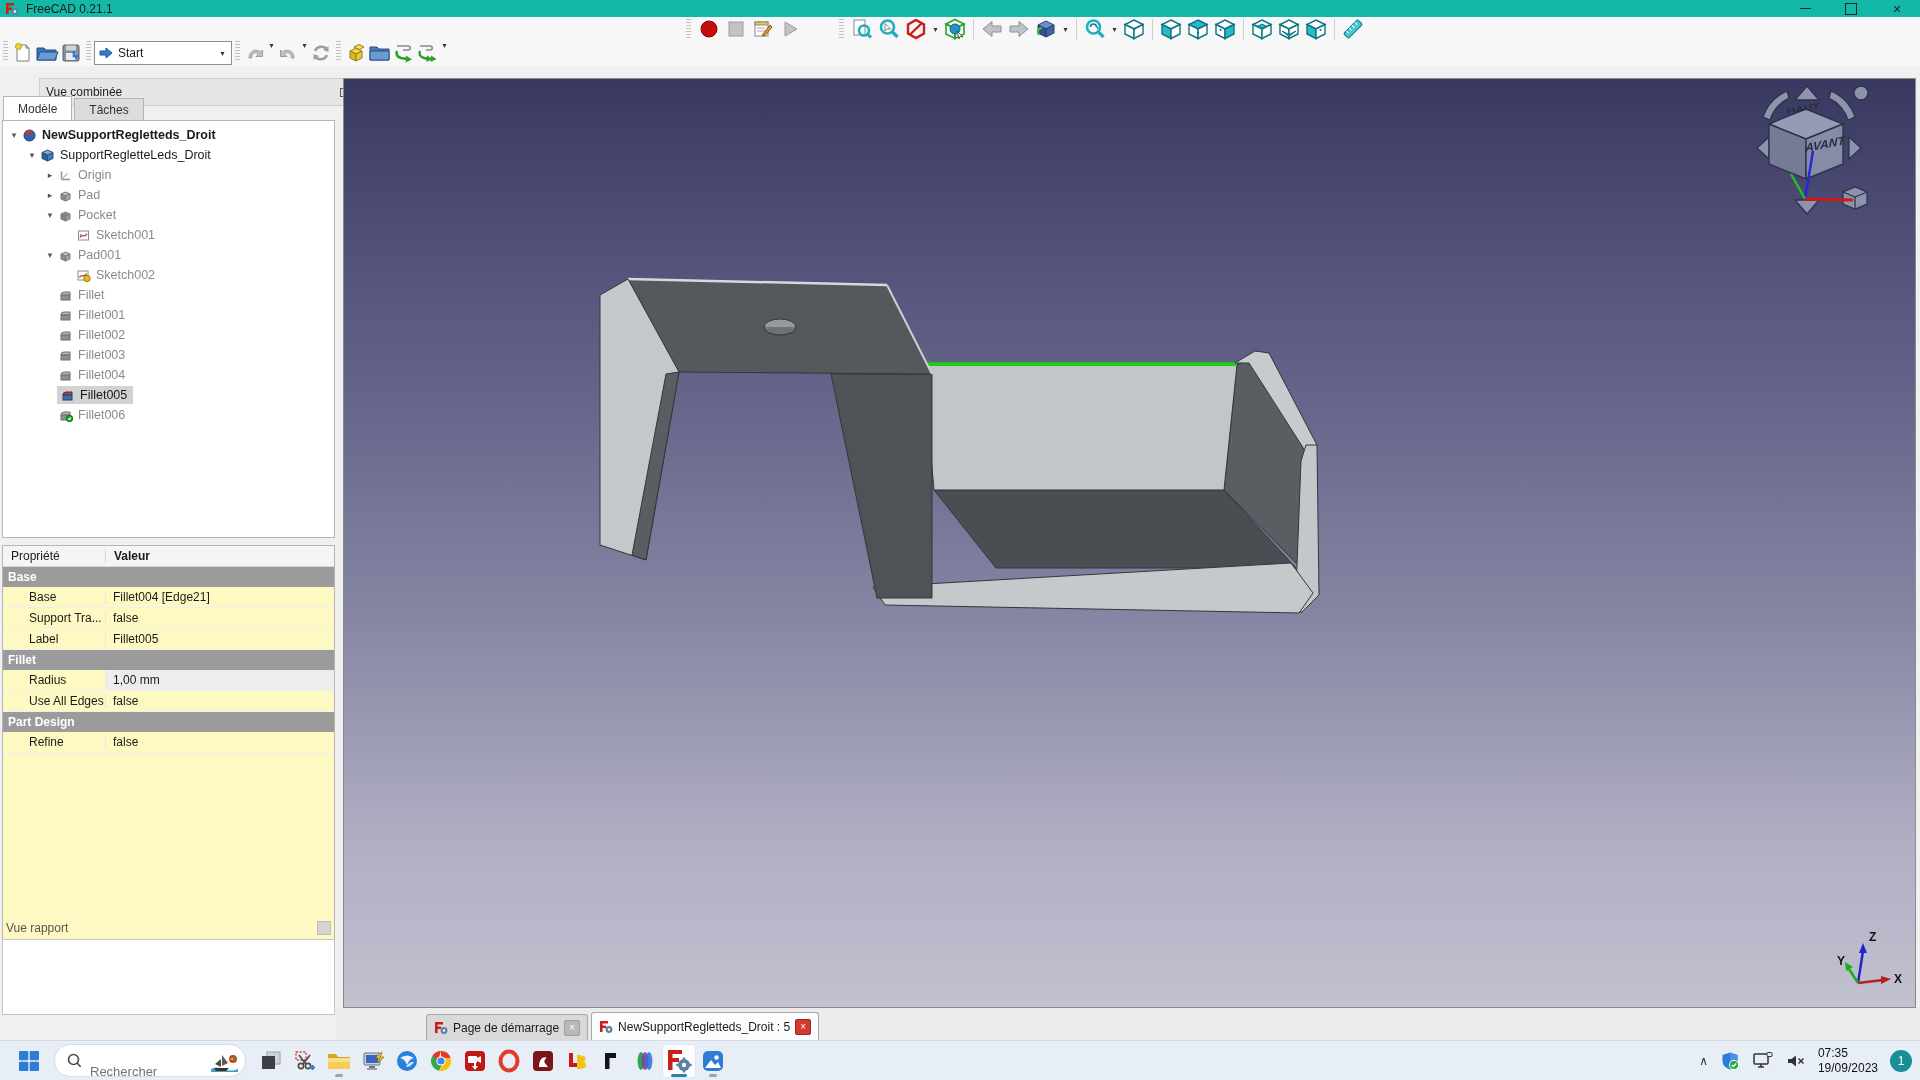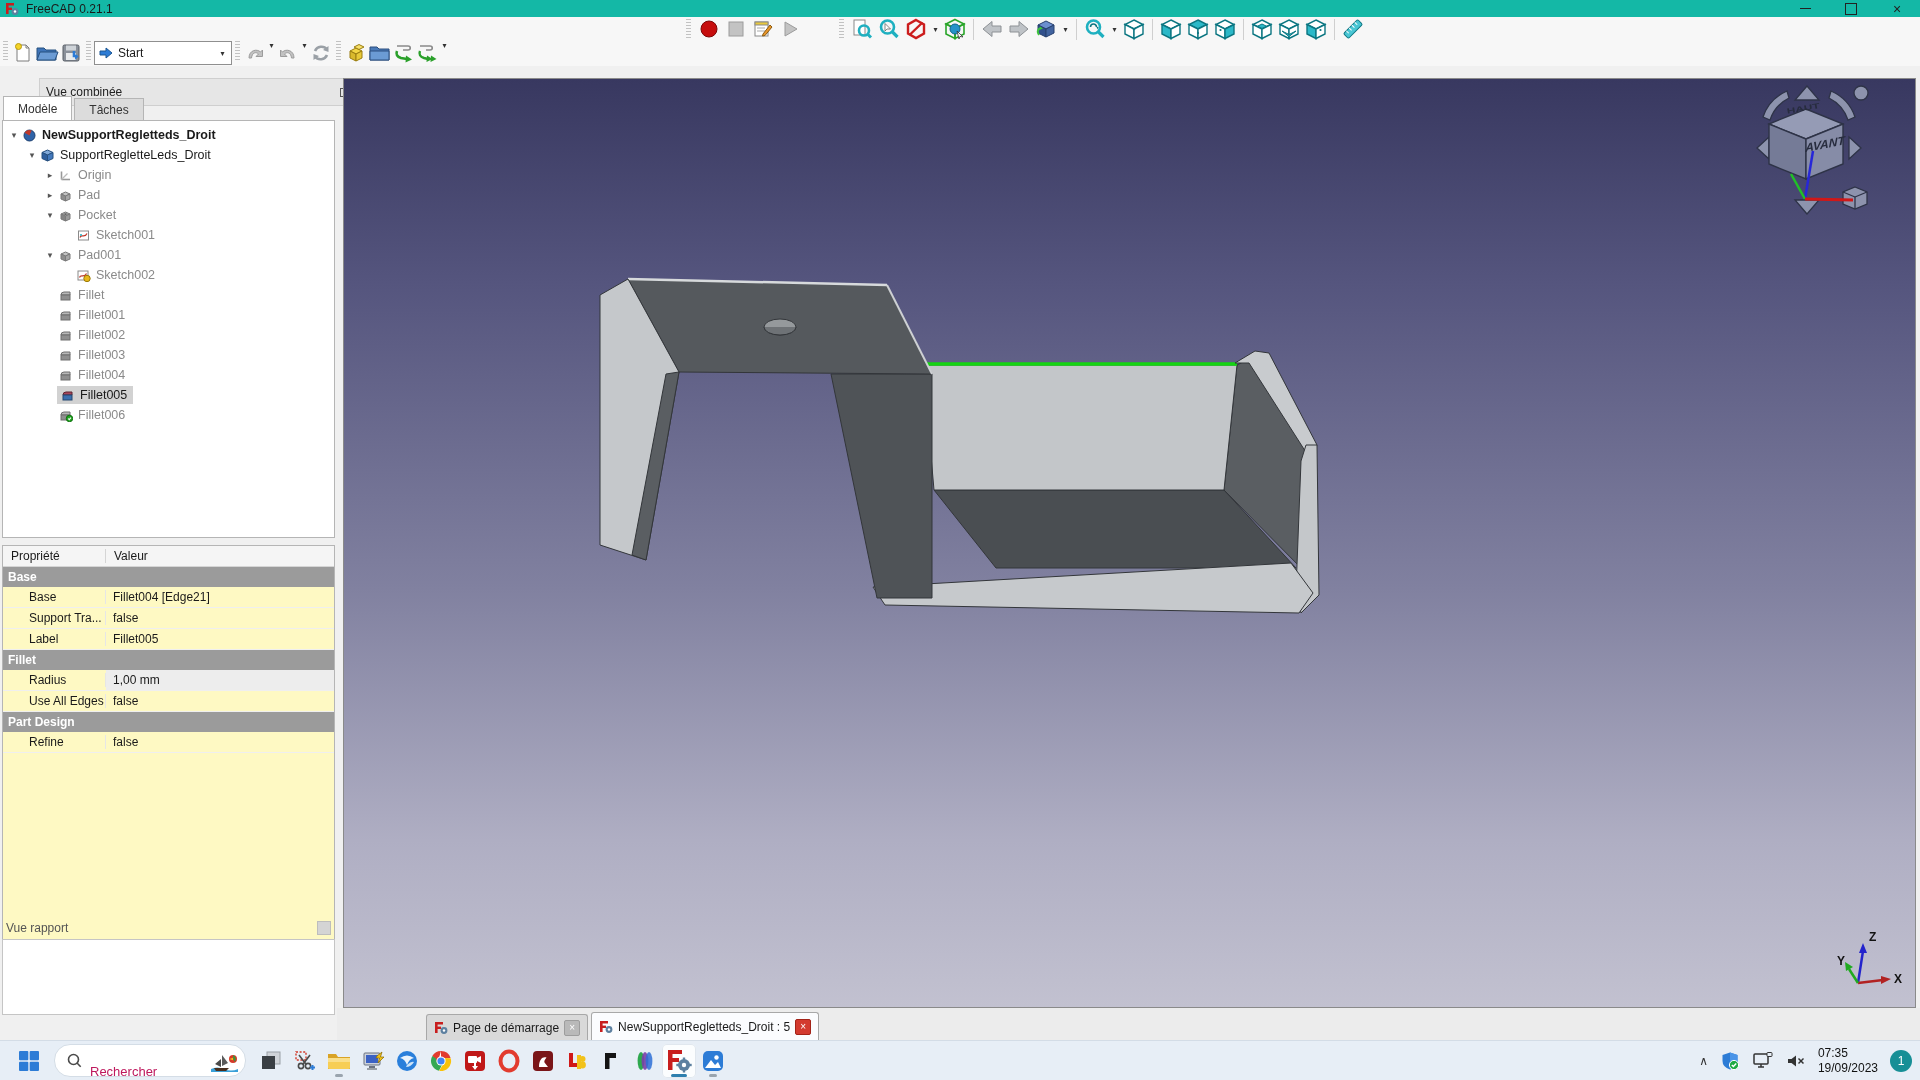--- a/index.html
+++ b/index.html
@@ -42,21 +42,21 @@
   .spc{width:14px;flex:none;}
   .ticon{width:17px;display:flex;justify-content:center;flex:none;}
   .tlabel{padding:1px 4px;font-size:12.5px;white-space:nowrap;}
   .tlabel.dim{color:#8a8a8a;}
   .tlabel.bold{font-weight:bold;}
   .selwrap{display:flex;align-items:center;background:#d2d2d2;padding:1px 2px;}
   
   .propbox{position:absolute;left:2px;top:479px;width:333px;height:428px;background:#fef9c3;border:1px solid #b5b5b5;box-sizing:border-box;font-size:12px;}
   .phead{display:flex;height:20px;background:#f5f5f5;border-bottom:1px solid #d5d5d5;align-items:center;}
   .phead .c1{width:103px;padding-left:8px;border-right:1px solid #d5d5d5;box-sizing:border-box;}
-  .phead .c2{padding-left:8px;}
+  .phead .c2{padding-left:8px;font-weight:bold;}
   .psec{height:20px;background:#9b9b9b;color:#fff;font-weight:bold;display:flex;align-items:center;padding-left:5px;}
   .prow{display:flex;height:20px;align-items:center;border-bottom:1px solid #efefef;}
   .pname{width:103px;padding-left:26px;box-sizing:border-box;border-right:1px solid #e6e6e6;white-space:nowrap;overflow:hidden;}
   .pval{padding-left:7px;flex:1;align-self:stretch;display:flex;align-items:center;}
   .pval.shade{background:#ededed;}
   
   .report-hdr{position:absolute;left:0;top:852px;width:337px;height:19px;display:flex;align-items:center;padding-left:6px;box-sizing:border-box;color:#555;}
   .report-close{position:absolute;right:6px;width:12px;height:12px;background:#d4d4d4;border:1px solid #bdbdbd;}
   .reportbox{position:absolute;left:2px;top:873px;width:333px;height:76px;background:#fff;border:1px solid #c5c5c5;box-sizing:border-box;}
   
@@ -69,21 +69,21 @@
   .tclose{width:14px;height:14px;border-radius:2px;display:flex;align-items:center;justify-content:center;font-size:10px;color:#fff;}
   .tclose.gray{background:#b9b9b9;border:1px solid #9d9d9d;}
   .tclose.red{background:#d33a2f;border:1px solid #a32318;}
   
   .taskbar{position:absolute;left:0;top:1040px;width:1920px;height:40px;background:#e7eef6;display:flex;align-items:center;border-top:1px solid #d3dce6;box-sizing:border-box;}
   .tk{width:34px;height:34px;display:flex;align-items:center;justify-content:center;position:relative;flex:none;}
   .tk .rundot{position:absolute;bottom:1px;left:50%;transform:translateX(-50%);width:8px;height:3px;border-radius:2px;background:#9aa4ae;}
   .tk.activeapp{background:#fbfdfe;border-radius:5px;box-shadow:0 0 0 1px #e0e7ee inset;}
   .tk.activeapp .rundot{width:16px;background:#2e7fae;}
   .searchpill{height:31px;width:172px;background:#fff;border:1px solid #d4dde6;border-radius:16px;display:flex;align-items:center;padding:0 6px 0 12px;gap:8px;margin:0 8px;flex:none;}
-  .searchpill .stext{flex:1;color:#be185d;font-size:13px;margin-top:21px;}
+  .searchpill .stext{flex:1;color:#737373;font-size:13px;margin-top:21px;}
   .tray{position:absolute;right:8px;top:0;height:40px;display:flex;align-items:center;gap:12px;}
   .trayglyph{color:#333;font-size:12px;}
   .clock{text-align:left;font-size:12px;line-height:1.25;color:#111;}
   .badge{width:22px;height:22px;border-radius:50%;background:#178f96;color:#fff;display:flex;align-items:center;justify-content:center;font-size:12px;}
   svg text{font-family:"Liberation Sans",sans-serif;}
 </style>
 </head>
 <body>
 
 <div id="root">

